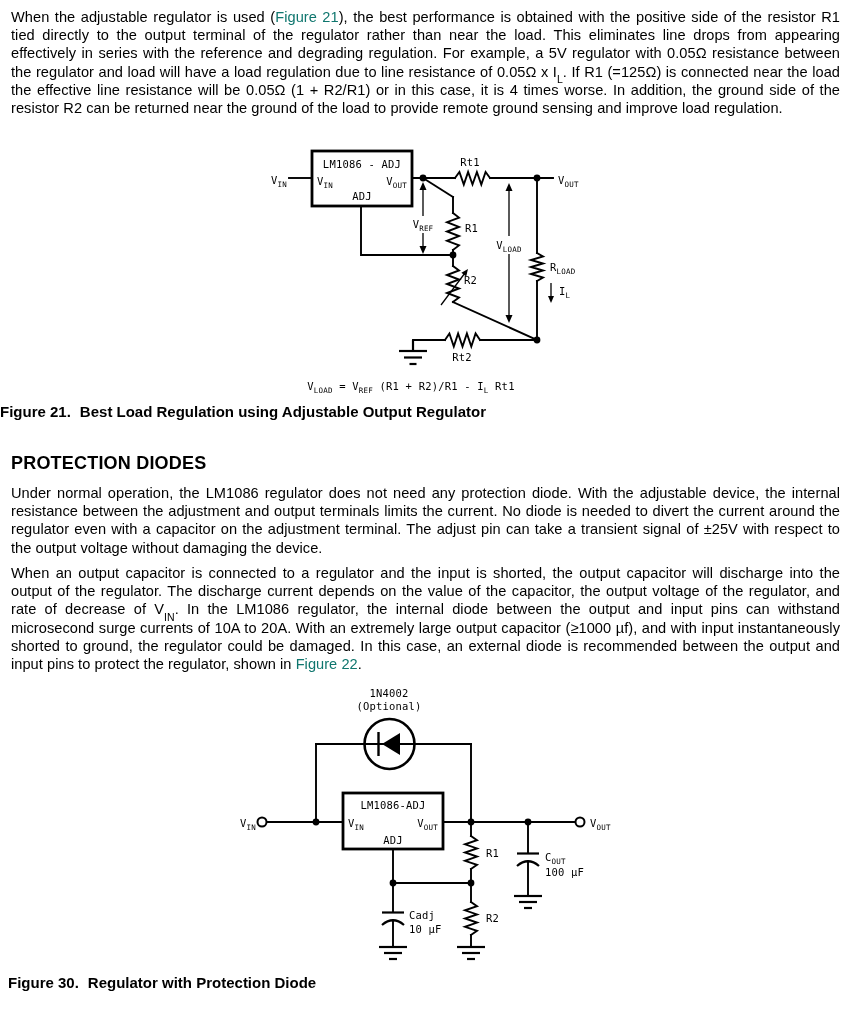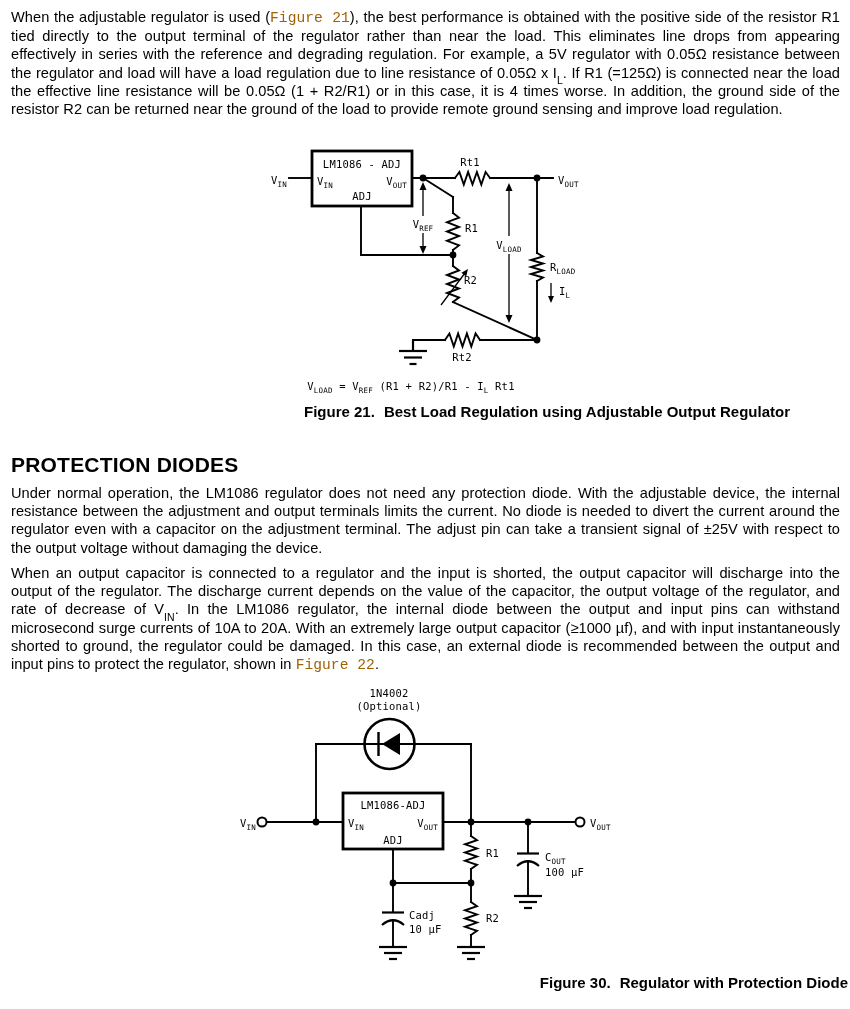--- a/index.html
+++ b/index.html
@@ -5,26 +5,26 @@
   html,body{margin:0;padding:0;}
   body{
     width:850px;height:1009px;position:relative;background:#ffffff;
     font-family:"Liberation Sans",sans-serif;color:#000;overflow:hidden;
   }
   .para{
     position:absolute;left:11px;width:829px;margin:0;
     font-size:14.6px;line-height:18.2px;text-align:justify;letter-spacing:.05px;
   }
   .para sub{font-size:10.5px;line-height:0;position:relative;top:2.5px;}
-  a.figlink{color:#a16207;text-decoration:none;cursor:pointer;font-family:Liberation Mono, monospace;}
+  a.figlink{color:#0f766e;text-decoration:none;cursor:pointer;}
   h2.sect{
     position:absolute;left:11px;top:453px;margin:0;
-    font-size:21px;font-weight:bold;letter-spacing:.2px;
+    font-size:18px;font-weight:bold;letter-spacing:.2px;
   }
-  .caption{position:absolute;font-weight:bold;font-size:15px;text-align:right;margin:0;}
+  .caption{position:absolute;font-weight:bold;font-size:15px;text-align:left;margin:0;}
   .caption .cap-title{margin-left:9px;}
   svg{position:absolute;display:block;}
   .st{font-family:"DejaVu Sans Mono",monospace;font-size:10.5px;fill:#000;letter-spacing:.2px;}
   .ss{font-size:7.5px;}
   .w{stroke:#000;stroke-width:1.9;fill:none;stroke-linecap:square;stroke-linejoin:miter;}
   .thin{stroke:#000;stroke-width:1.3;fill:none;}
   .bx{fill:#fff;stroke:#000;stroke-width:2.8;}
   .nd{fill:#000;stroke:none;}
   .term{fill:#fff;stroke:#000;stroke-width:2;}
   .g2{stroke:#000;stroke-width:2.2;fill:none;stroke-linecap:butt;}

